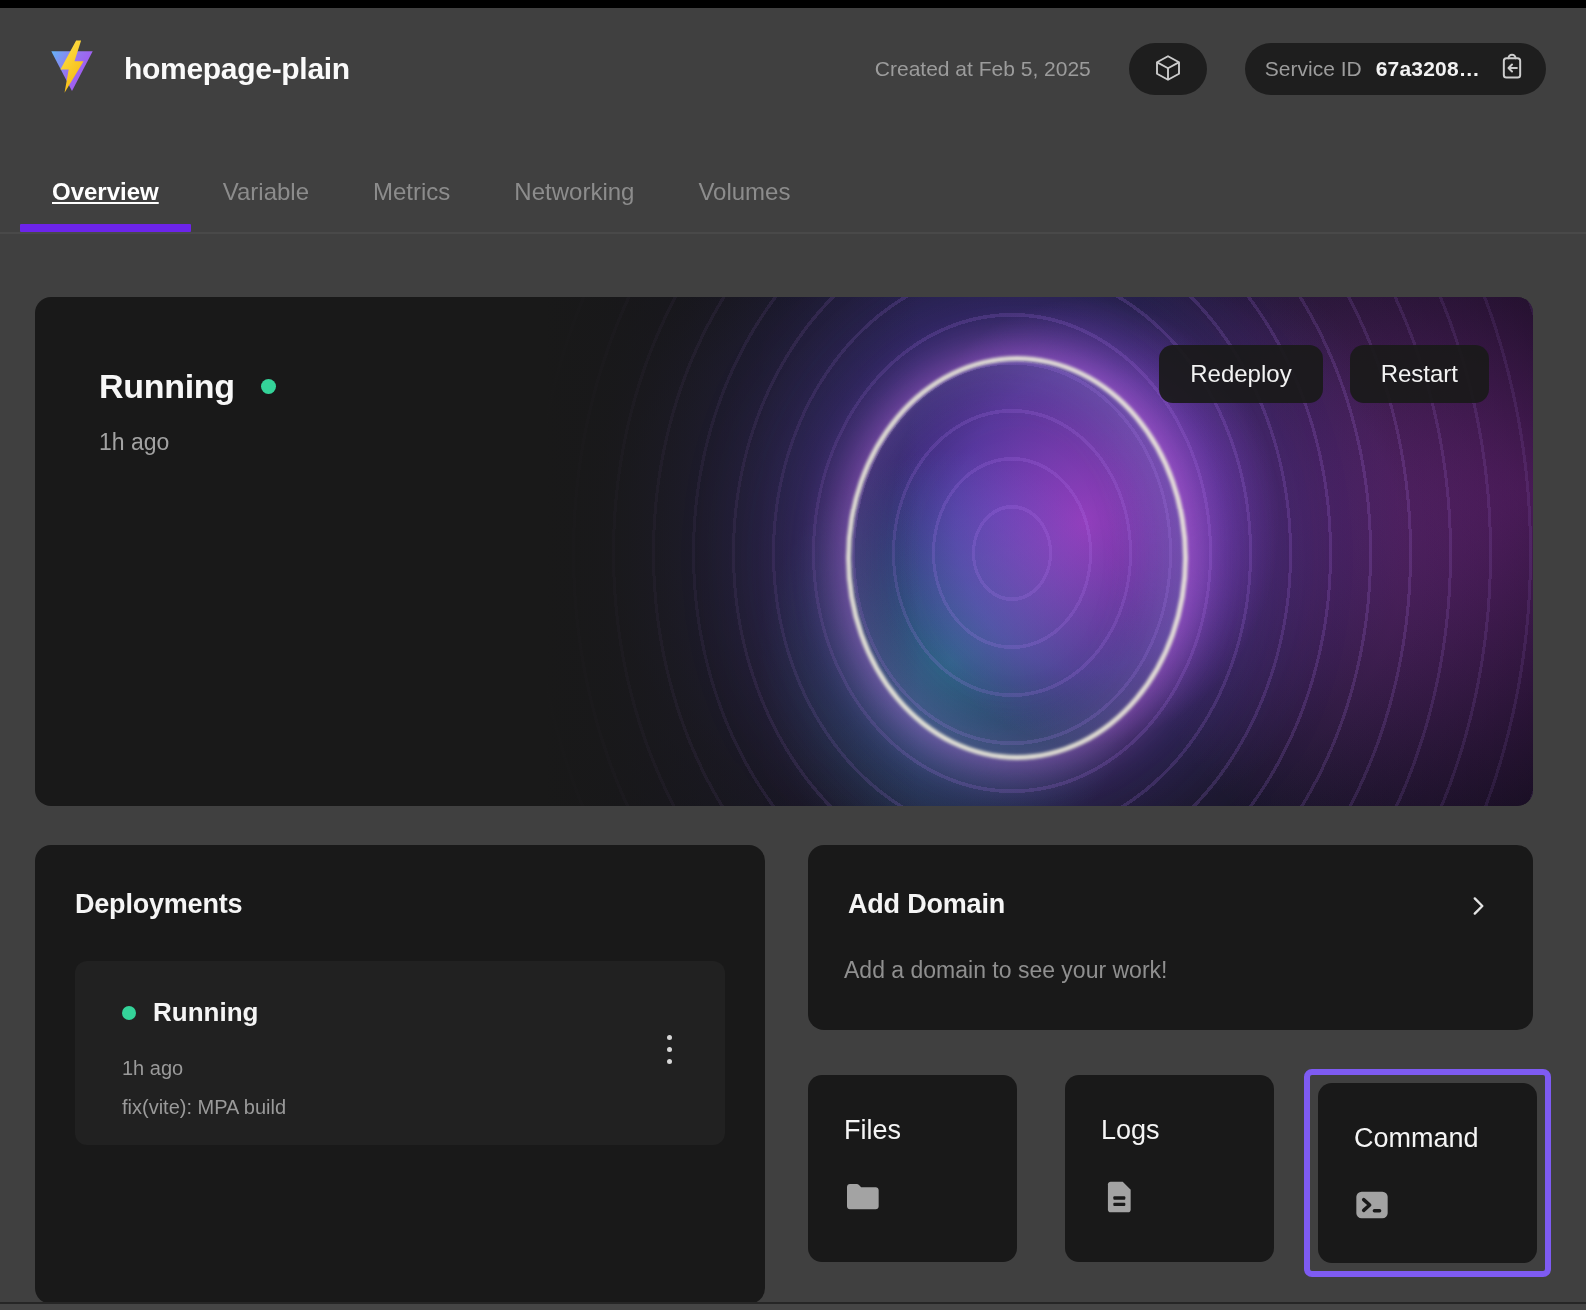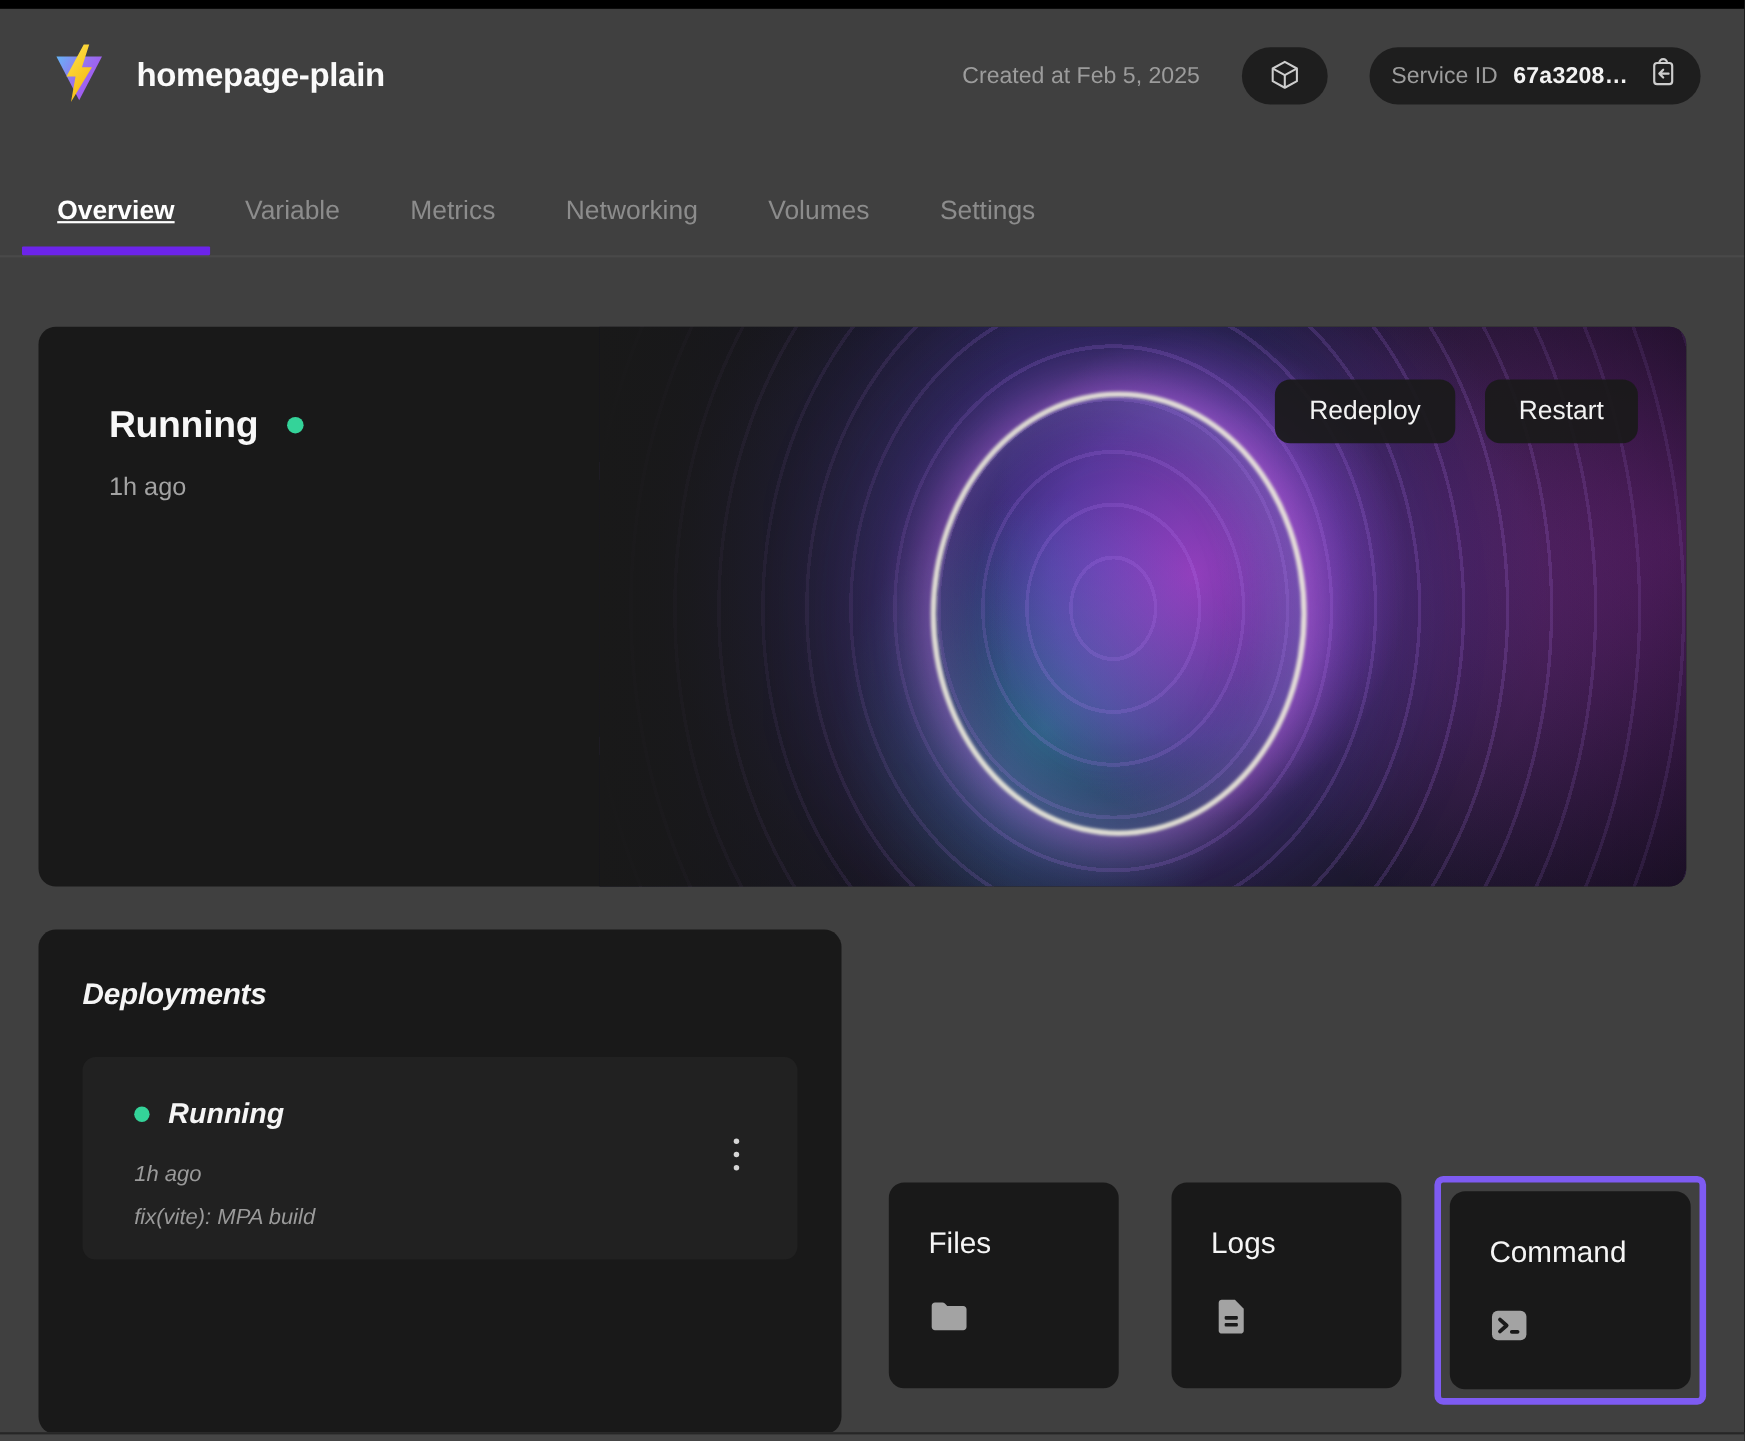--- a/index.html
+++ b/index.html
@@ -69,21 +69,21 @@
   .dot{width:15px;height:15px;border-radius:50%;background:var(--green,#34d399);}
   .hero-ago{position:absolute;left:64px;top:132px;font-size:23px;color:#a3a3a3;}
   .hero-buttons{position:absolute;top:48px;right:44px;display:flex;gap:27px;}
   .hero-btn{
     height:58px;padding:16px 31px;border:none;border-radius:14px;cursor:pointer;
     background:rgba(26,26,26,0.93);color:#f2f2f2;font-size:24px;
     font-family:inherit;display:flex;align-items:center;
   }
 
   
-  .card{position:absolute;background:#191919;border-radius:16px;font-style:italic;}
+  .card{position:absolute;background:#191919;border-radius:16px;}
   .deployments-card{top:845px;left:35px;width:730px;height:459px;}
   .card-heading{position:absolute;left:40px;top:44px;margin:0;font-size:27px;font-weight:700;letter-spacing:-0.2px;color:#f5f5f5;}
 
   .deploy-item{
     position:absolute;left:40px;top:116px;width:650px;height:184px;
     background:#212121;border-radius:12px;cursor:pointer;
   }
   .deploy-row1{position:absolute;left:47px;top:36px;display:flex;align-items:center;gap:17px;}
   .deploy-row1 .dot{width:14px;height:14px;}
   .deploy-status{font-size:26px;font-weight:700;color:#f5f5f5;}
@@ -174,23 +174,20 @@
       </div>
     <div class="tab">
         <span>Metrics</span>
       </div>
     <div class="tab">
         <span>Networking</span>
       </div>
     <div class="tab">
         <span>Volumes</span>
       </div>
-    <div class="tab">
-        <span>Settings</span>
-      </div>
   </nav>
   <div class="tabs-divider"></div>
 
   <section class="hero">
     <div class="hero-art"></div>
     <div class="hero-ring"></div>
 
     <div class="hero-status">
       <span class="status-text">Running</span>
       <span class="dot"></span>
@@ -214,20 +211,29 @@
       <div class="deploy-ago">1h ago</div>
       <div class="deploy-commit">fix(vite): MPA build</div>
       <button class="kebab" aria-label="menu">
         <i></i>
           <i></i>
           <i></i>
       </button>
     </div>
   </section>
 
+  <section class="card domain-card">
+    <h2 class="card-heading">Add Domain</h2>
+    <span class="domain-chevron">
+      <svg width="26" height="26" viewBox="0 0 24 24" fill="none" stroke="#e3e3e3" stroke-width="2.2" stroke-linecap="round" stroke-linejoin="round">
+        <path d="M9 5 l7 7 -7 7"></path>
+      </svg>
+    </span>
+    <div class="domain-sub">Add a domain to see your work!</div>
+  </section>
 
   <div class="quick-card qc-files">
     <span class="quick-label">Files</span>
     <span class="quick-icon">
       <svg width="40" height="40" viewBox="0 0 24 24" fill="#a3a3a3">
         <path d="M3 6 c0-1 .8-1.8 1.8-1.8 h4 c.55 0 1.05.22 1.4.6 l1.3 1.4 h8.7 c1 0 1.8.8 1.8 1.8 v9.6 c0 1-.8 1.8-1.8 1.8 H4.8 C3.8 19.4 3 18.6 3 17.6 Z"></path>
       </svg>
     </span>
   </div>
 

